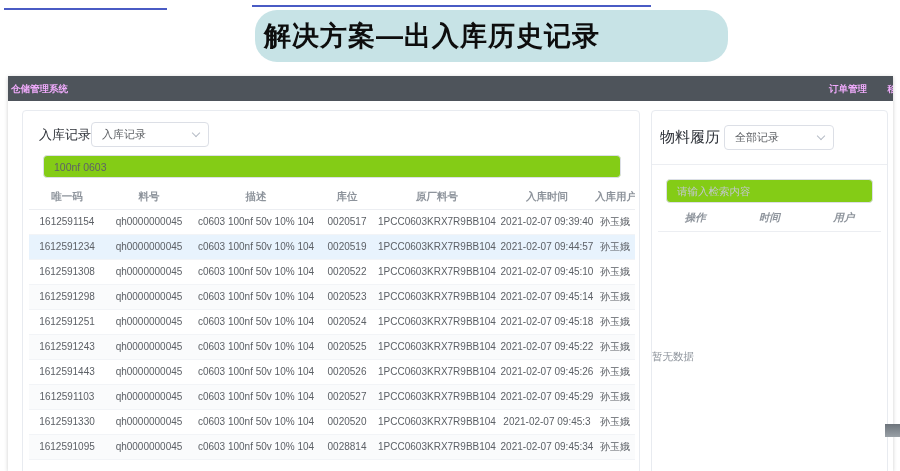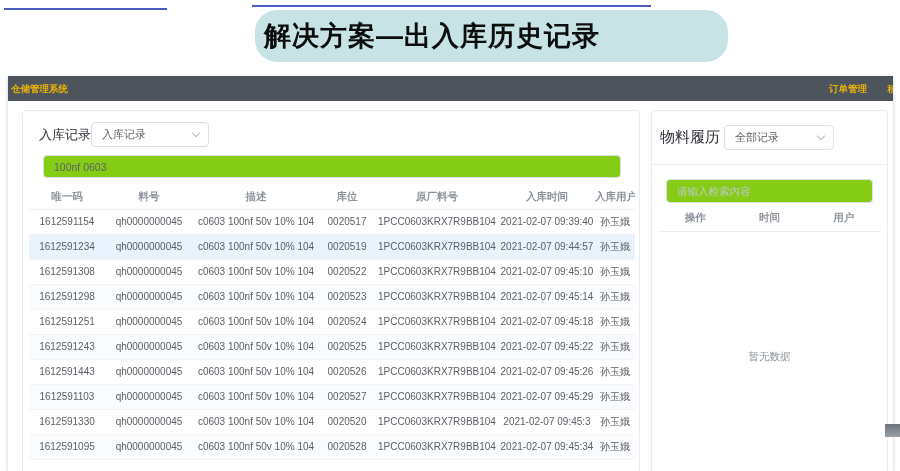--- a/index.html
+++ b/index.html
@@ -16,21 +16,21 @@
   .banner { position:absolute; left:255px; top:10px; width:473px; height:52px;
     background:var(--banner-bg,#c7e3e6); border-radius:22px;
     display:flex; align-items:center; padding-left:9px; }
   .banner-title { font-size:27px; font-weight:bold; color:#0d0d0d; letter-spacing:1px; }
 
   
   .app-window { position:absolute; left:8px; top:76px; width:885px; height:395px;
     background:#fff; box-shadow:0 1px 4px rgba(0,0,0,.20); overflow:hidden; }
 
   .appbar { position:absolute; left:0; top:0; width:100%; height:25px;
-    background:var(--appbar-bg,#4e545b); color:#eab308; }
+    background:var(--appbar-bg,#4e545b); color:#f0abfc; }
   .brand { position:absolute; left:3px; top:7px; font-size:9.5px; font-weight:bold; white-space:nowrap; }
   .nav-item { position:absolute; top:7px; font-size:9.5px; font-weight:bold; cursor:pointer; white-space:nowrap; }
   .nav-order { right:26px; }
   .nav-partial { right:-4px; }
 
   .panel { position:absolute; top:34px; background:#fff; border:1px solid #e8ebf0; border-radius:4px; overflow:hidden; }
   .left-panel { left:14px; width:618px; height:420px; }
   .right-panel { left:643px; width:237px; height:420px; }
 
   .lp-head { display:flex; align-items:center; padding:11px 10px 7px 16px; }
@@ -62,24 +62,24 @@
   .lp-table th:nth-child(4), .lp-table td:nth-child(4) { width:56px; }
   .lp-table th:nth-child(5), .lp-table td:nth-child(5) { width:124px; }
   .lp-table th:nth-child(6), .lp-table td:nth-child(6) { width:96px; }
   .lp-table th:nth-child(7), .lp-table td:nth-child(7) { width:40px; }
   tr.stripe td { background:#fafbfc; }
   tr.hl td { background:var(--highlight-row,#e8f3fd); }
   .lp-table tr { cursor:pointer; }
 
   .rp-head { display:flex; align-items:center; padding:14px 8px; border-bottom:1px solid #eceef2; }
   .rp-title { font-size:15px; color:#2d3138; margin-right:2px; white-space:nowrap; }
-  .rp-table { width:223px; margin:2px 6px 0; }
+  .rp-table { width:223px; margin:2px 6px 0;font-style:italic; }
   .rp-table th { font-size:10.5px; color:#8e949c; font-weight:bold; height:26px;
     text-align:center; border-bottom:1px solid #eceef2; width:74px; }
-  .empty { margin-top:118px; text-align:center; font-size:10.5px; color:#8e949c; }
+  .empty { margin-top:118px; font-size:10.5px; color:#8e949c; }
 
   .corner-thumb { position:absolute; left:885px; top:424px; width:15px; height:13px;
     background:linear-gradient(#6d747b,#99a0a6); }
 </style>
 </head>
 <body>
 
 <div class="accent-line line-1"></div>
 <div class="accent-line line-2"></div>
 
@@ -195,21 +195,21 @@
             <td>c0603 100nf 50v 10% 104</td>
             <td>0020520</td>
             <td>1PCC0603KRX7R9BB104</td>
             <td>2021-02-07 09:45:3</td>
             <td>孙玉娥</td>
           </tr>
           <tr class="stripe">
             <td>1612591095</td>
             <td>qh0000000045</td>
             <td>c0603 100nf 50v 10% 104</td>
-            <td>0020528</td>
+            <td>0028814</td>
             <td>1PCC0603KRX7R9BB104</td>
             <td>2021-02-07 09:45:34</td>
             <td>孙玉娥</td>
           </tr>
         </tbody>
     </table>
   </div>
 
   <div class="panel right-panel">
     <div class="rp-head">

